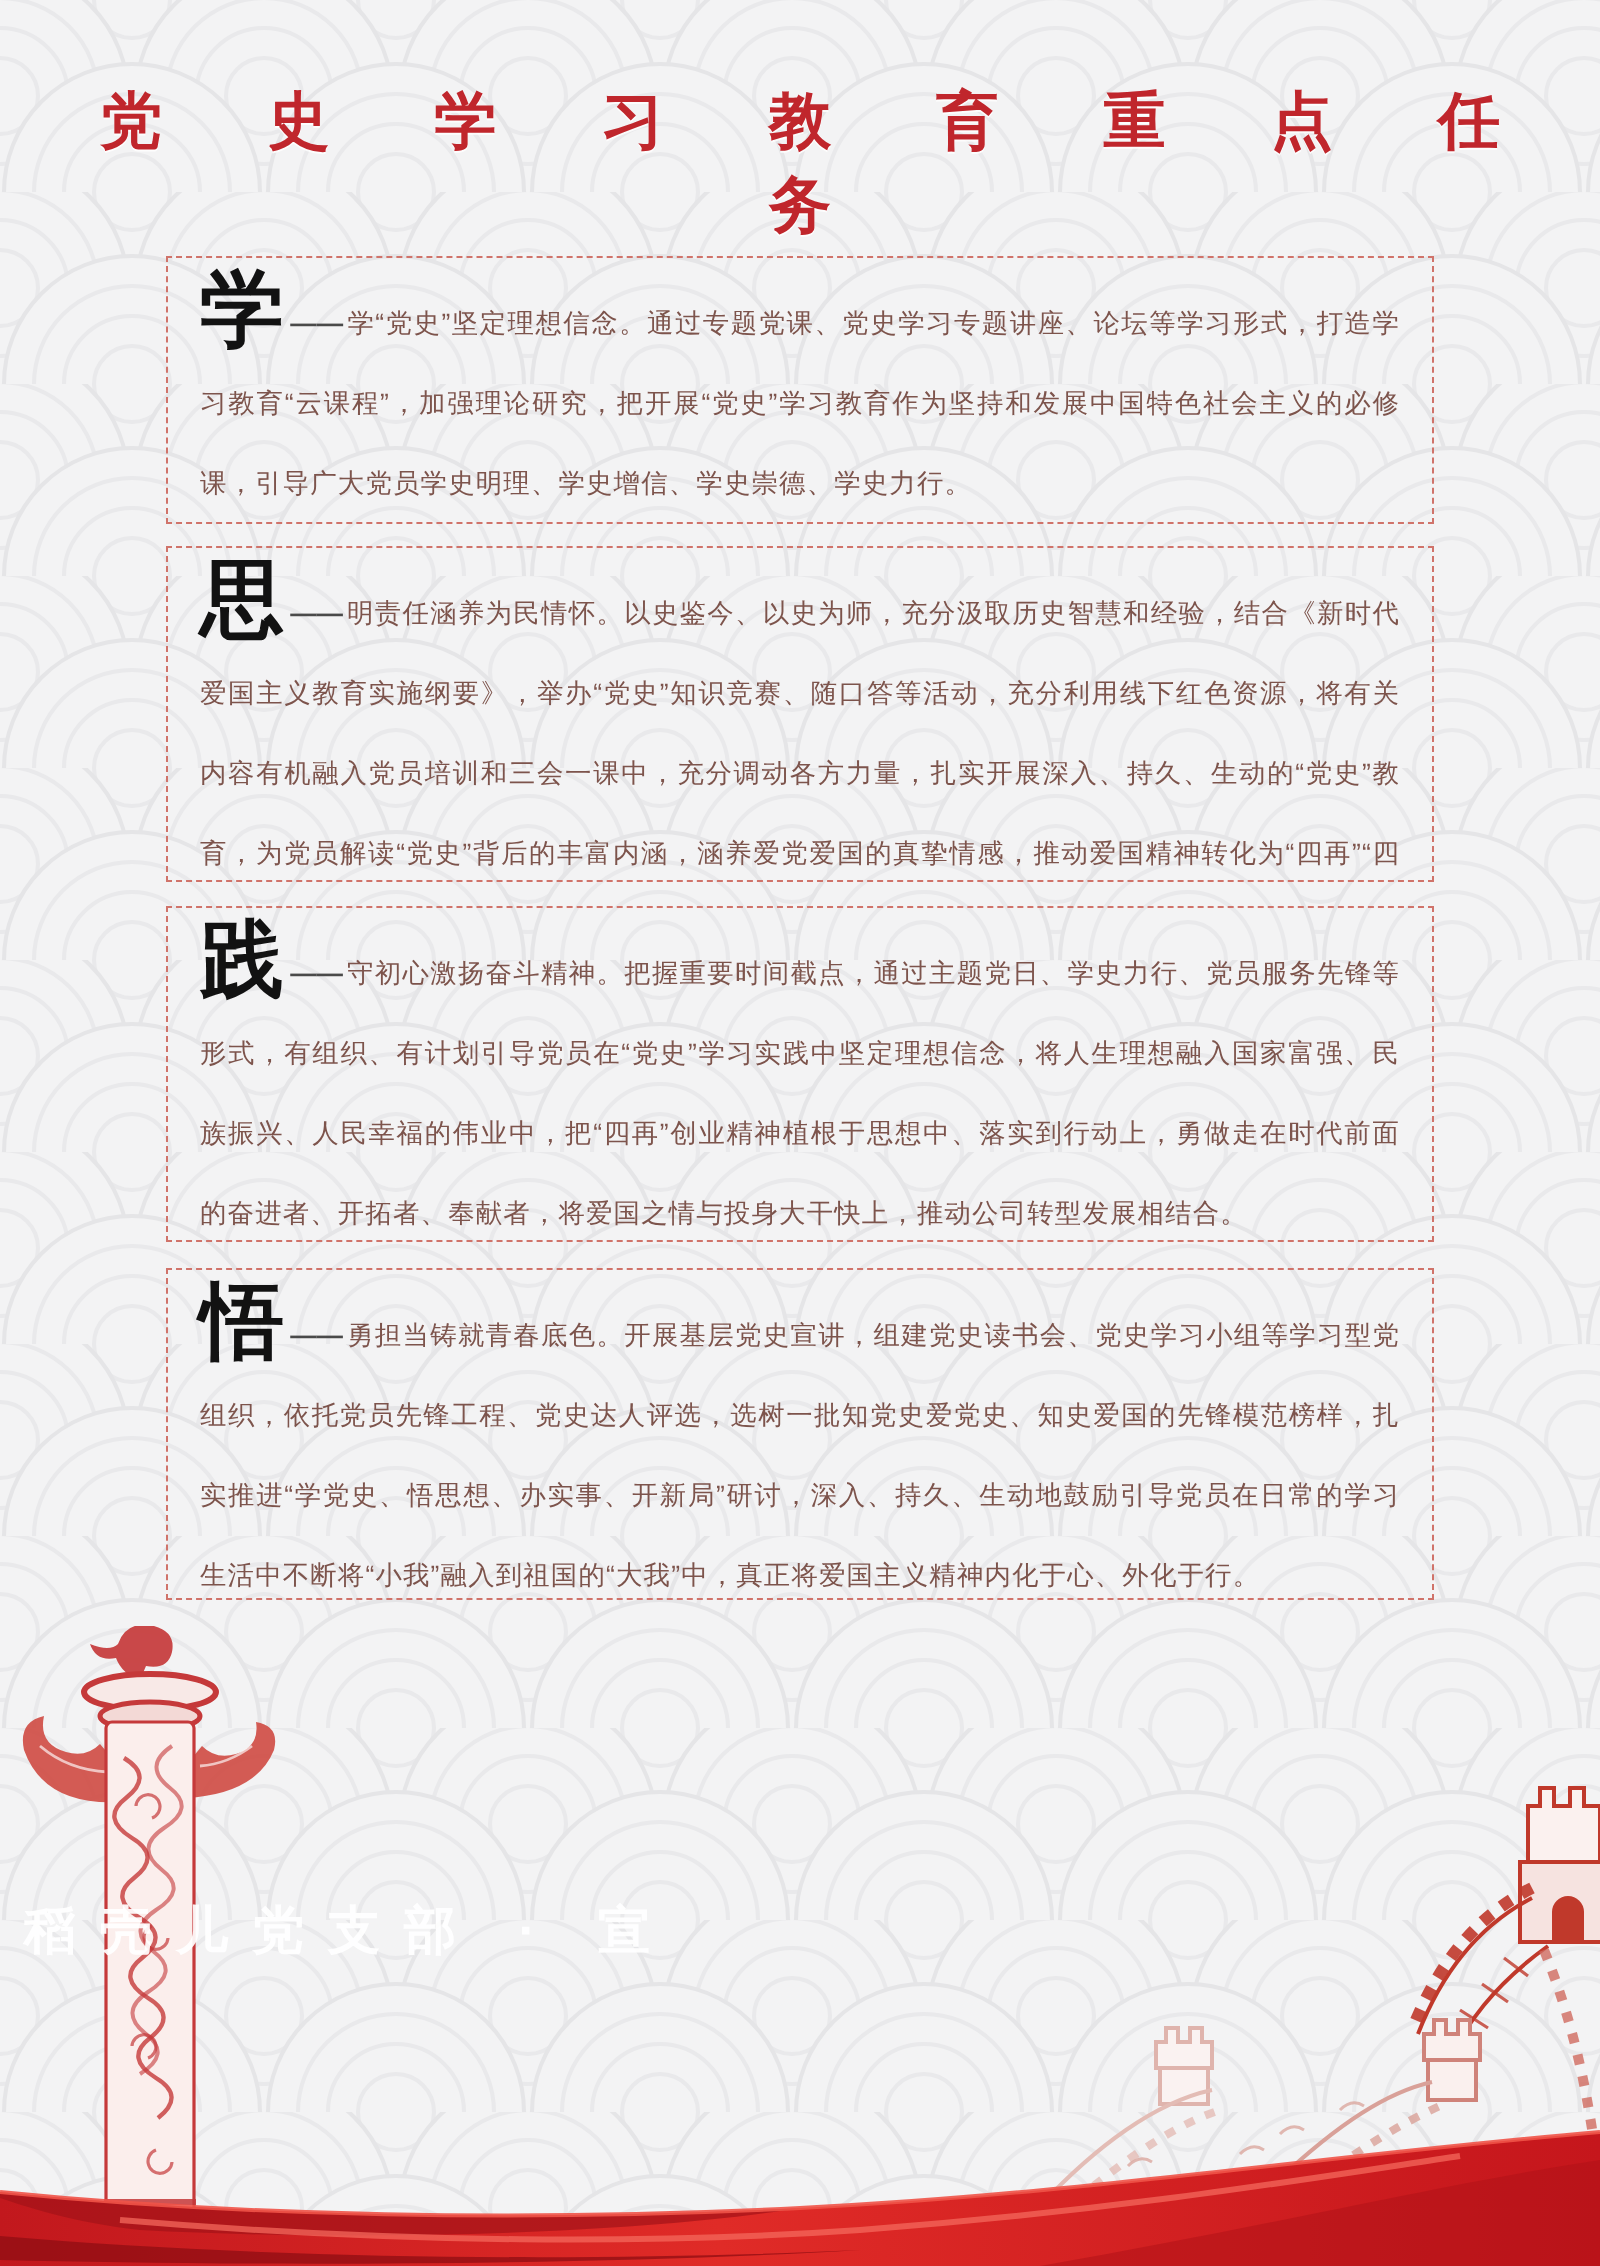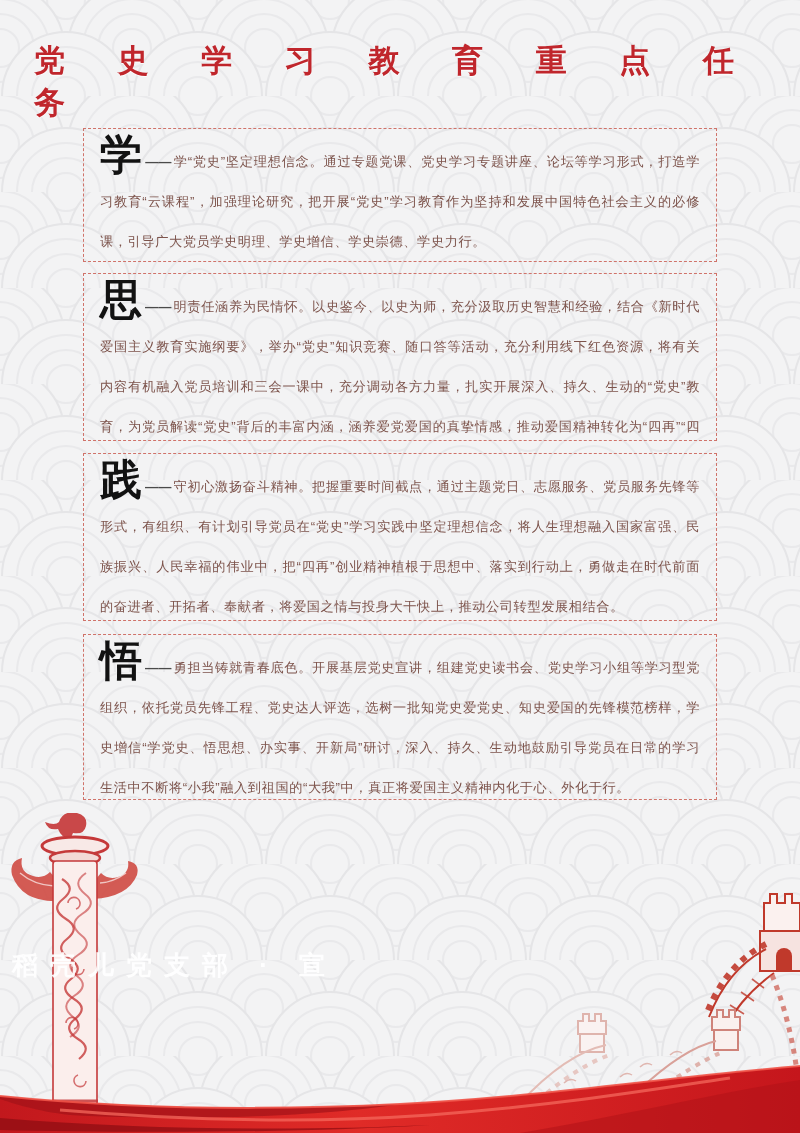--- a/index.html
+++ b/index.html
@@ -4,22 +4,22 @@
 <style>
   html,body{margin:0;padding:0;}
   body{
     width:800px;height:1133px;position:relative;overflow:hidden;
     background:#f3f3f4;
     font-family:"Liberation Sans", sans-serif;
   }
   .bg-svg{position:absolute;left:0;top:0;z-index:0;}
   .page-title{
     position:absolute;top:40px;left:0;right:0;margin:0;z-index:3;
-    font-size:31px;font-weight:bold;
-    letter-spacing:22px;padding-left:34px;color:#c0262c;
+    text-align:center;font-size:31px;font-weight:bold;
+    letter-spacing:22px;padding-left:22px;color:#c0262c;
     text-shadow:0 1px 0 rgba(255,255,255,.8);
     font-family:"Liberation Sans", sans-serif;
   }
   .sec{
     position:absolute;left:83px;width:634px;box-sizing:border-box;z-index:3;
     border:1px dashed #d0736a;
     padding:6px 16px 0 16px;overflow:hidden;
   }
   .sec p{margin:0;text-align:justify;line-height:40px;font-size:13.2px;letter-spacing:.6px;color:#7d544c;}
   .sec .big{
@@ -68,25 +68,25 @@
 
 <section class="sec sec-0">
   <p><span class="big">学</span><span class="dash">——</span><span class="body-text">学“党史”坚定理想信念。通过专题党课、党史学习专题讲座、论坛等学习形式，打造学习教育“云课程”，加强理论研究，把开展“党史”学习教育作为坚持和发展中国特色社会主义的必修课，引导广大党员学史明理、学史增信、学史崇德、学史力行。</span></p>
 </section>
 
 <section class="sec sec-1">
   <p><span class="big">思</span><span class="dash">——</span><span class="body-text">明责任涵养为民情怀。以史鉴今、以史为师，充分汲取历史智慧和经验，结合《新时代爱国主义教育实施纲要》，举办“党史”知识竞赛、随口答等活动，充分利用线下红色资源，将有关内容有机融入党员培训和三会一课中，充分调动各方力量，扎实开展深入、持久、生动的“党史”教育，为党员解读“党史”背后的丰富内涵，涵养爱党爱国的真挚情感，推动爱国精神转化为“四再”“四拼”的自觉行动。</span></p>
 </section>
 
 <section class="sec sec-2">
-  <p><span class="big">践</span><span class="dash">——</span><span class="body-text">守初心激扬奋斗精神。把握重要时间截点，通过主题党日、志愿服务、党员服务先锋等形式，有组织、有计划引导党员在“党史”学习实践中坚定理想信念，将人生理想融入国家富强、民族振兴、人民幸福的伟业中，把“四再”创业精神植根于思想中、落实到行动上，勇做走在时代前面的奋进者、开拓者、奉献者，将爱国之情与投身大干快上，推动公司转型发展相结合。</span></p>
+  <p><span class="big">践</span><span class="dash">——</span><span class="body-text">守初心激扬奋斗精神。把握重要时间截点，通过主题党日、学史力行、党员服务先锋等形式，有组织、有计划引导党员在“党史”学习实践中坚定理想信念，将人生理想融入国家富强、民族振兴、人民幸福的伟业中，把“四再”创业精神植根于思想中、落实到行动上，勇做走在时代前面的奋进者、开拓者、奉献者，将爱国之情与投身大干快上，推动公司转型发展相结合。</span></p>
 </section>
 
 <section class="sec sec-3">
-  <p><span class="big">悟</span><span class="dash">——</span><span class="body-text">勇担当铸就青春底色。开展基层党史宣讲，组建党史读书会、党史学习小组等学习型党组织，依托党员先锋工程、党史达人评选，选树一批知党史爱党史、知史爱国的先锋模范榜样，学史增信“学党史、悟思想、办实事、开新局”研讨，深入、持久、生动地鼓励引导党员在日常的学习生活中不断将“小我”融入到祖国的“大我”中，真正将爱国主义精神内化于心、外化于行。</span></p>
+  <p><span class="big">悟</span><span class="dash">——</span><span class="body-text">勇担当铸就青春底色。开展基层党史宣讲，组建党史读书会、党史学习小组等学习型党组织，依托党员先锋工程、党史达人评选，选树一批知党史爱党史、知史爱国的先锋模范榜样，扎实推进“学党史、悟思想、办实事、开新局”研讨，深入、持久、生动地鼓励引导党员在日常的学习生活中不断将“小我”融入到祖国的“大我”中，真正将爱国主义精神内化于心、外化于行。</span></p>
 </section>
 
 <svg class="huabiao-svg" width="150" height="320" viewBox="0 0 150 320" xmlns="http://www.w3.org/2000/svg">
   <g stroke="#c5393a">
 
     <path d="M58,16 q-10,2 -13,-7 q10,4 14,0 q4,-12 18,-9 q11,3 9,13 q-2,9 -13,7 l-3,7 q-9,-3 -12,-11 z" fill="#c5393a" stroke="none" opacity=".92"></path>
 
     <ellipse cx="75" cy="33" rx="33" ry="9" fill="#f8e9e7" stroke-width="3"></ellipse>
     <ellipse cx="75" cy="45" rx="25" ry="7" fill="#f3d9d6" stroke-width="2.5"></ellipse>
 

